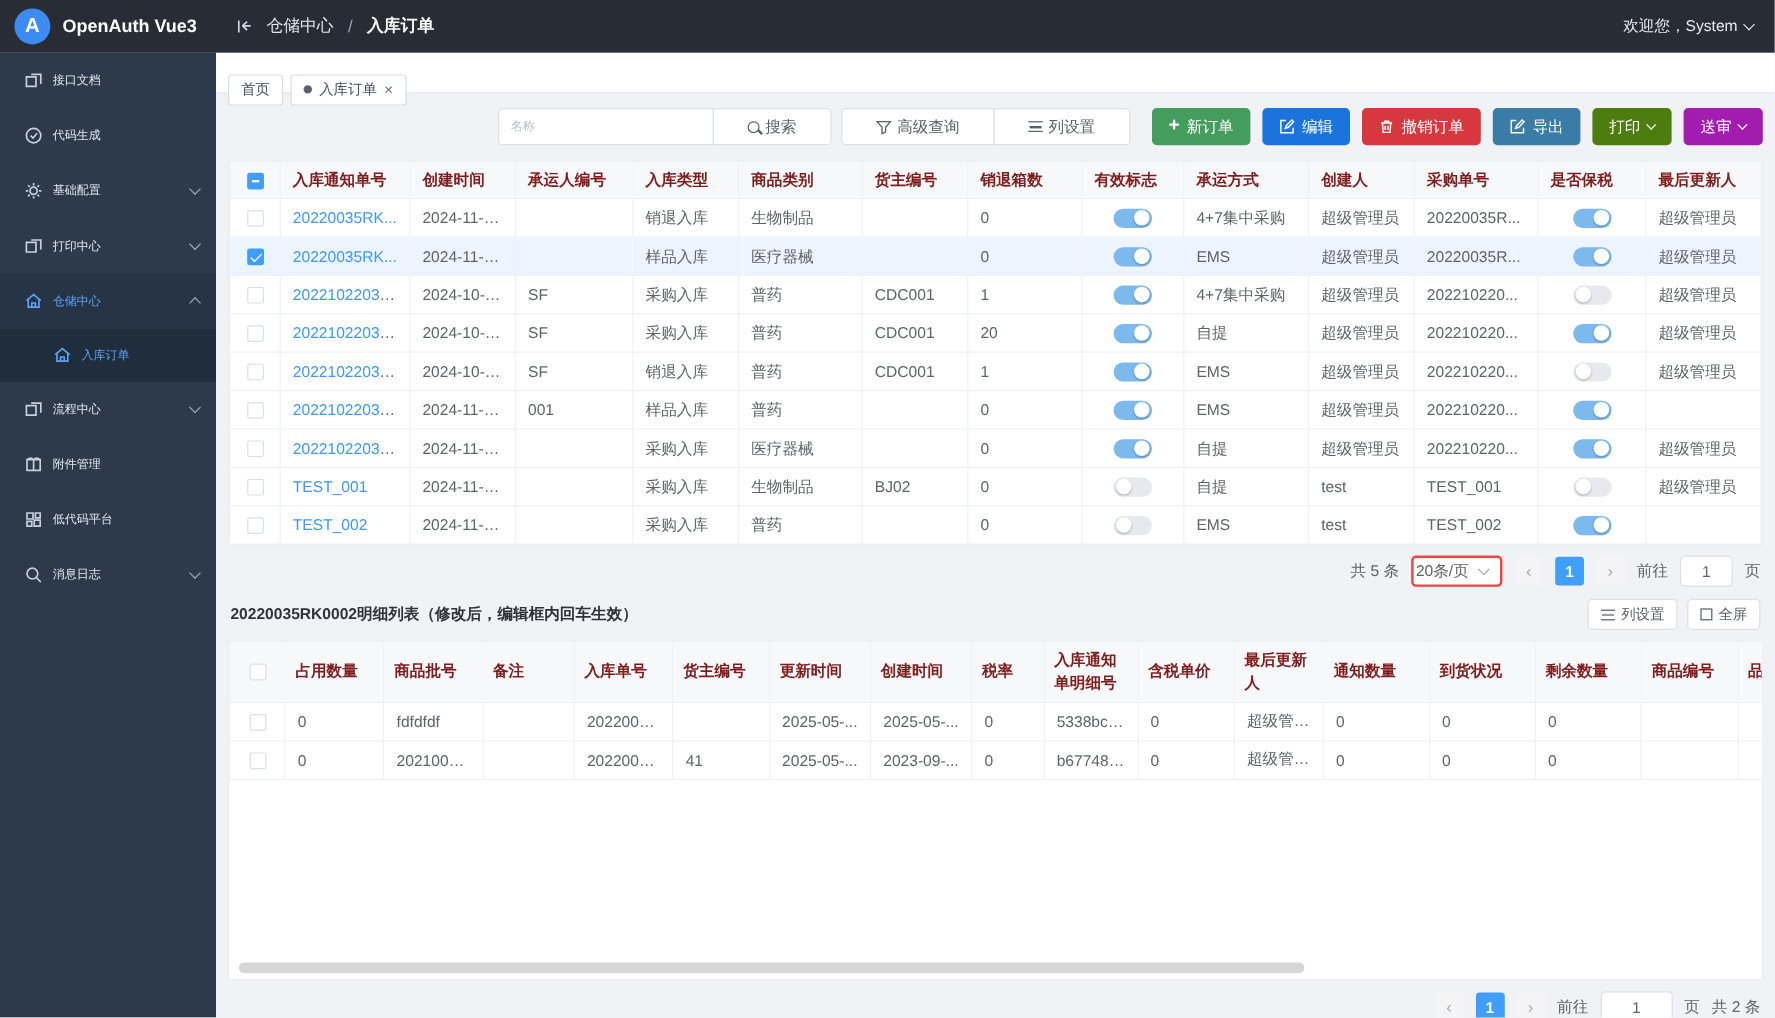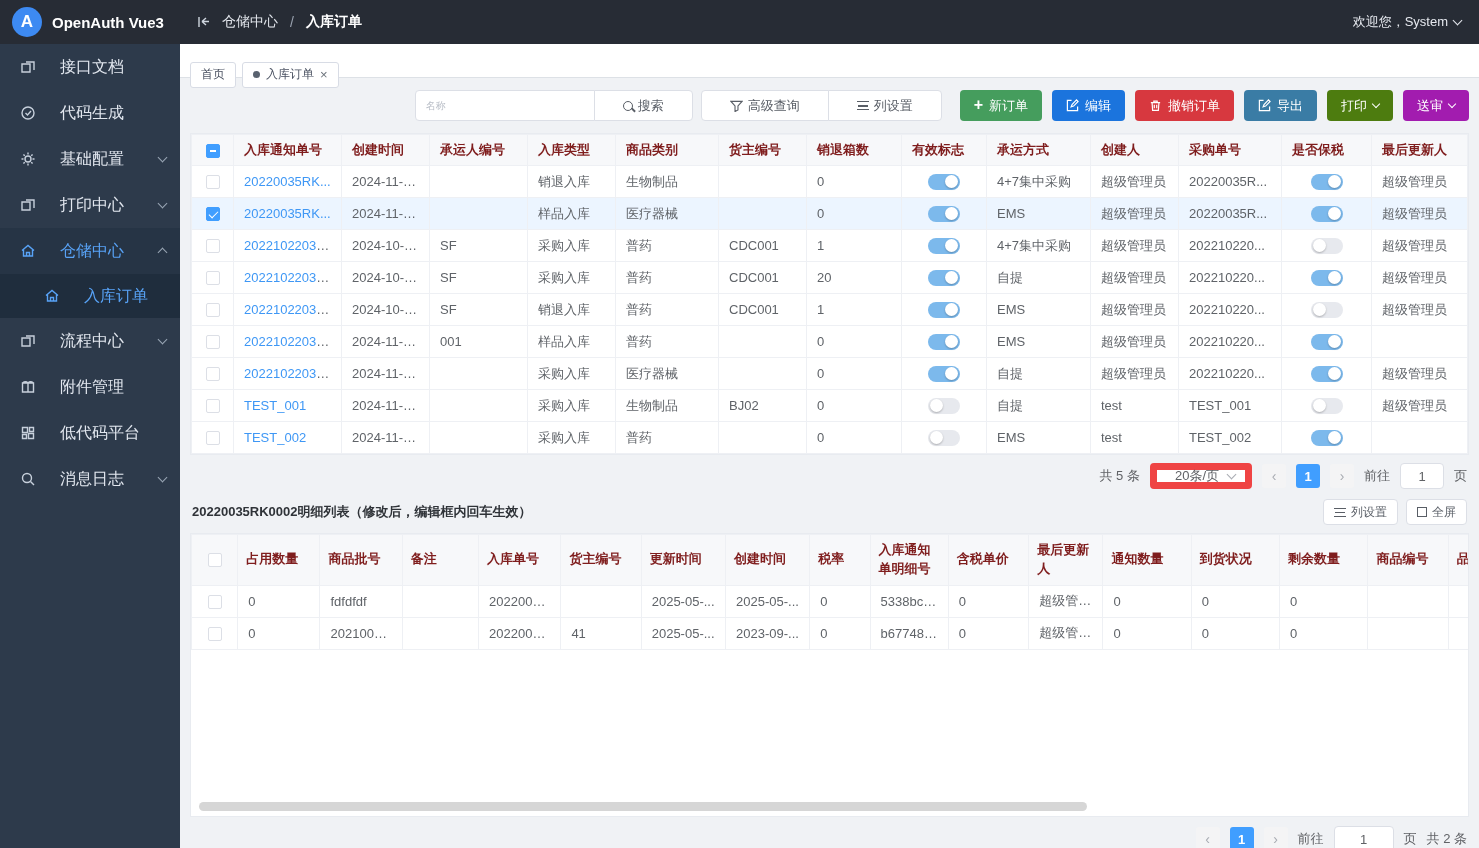--- a/index.html
+++ b/index.html
@@ -15,21 +15,21 @@
   .nav-mid { display:flex; align-items:center; gap:10px; margin-left:16px; font-size:14px; }
   .crumb-sep { color:#9aa3b0; margin:0 2px; }
   .crumb-a { color:#e2e6ec; } .crumb-b { color:#fff; font-weight:bold; }
   .nav-right { margin-left:auto; padding-right:18px; display:flex; align-items:center; gap:6px; font-size:13px; color:#e6e9ef; cursor:pointer; }
   .cv { display:inline-block; width:7px; height:7px; border-right:1.5px solid currentColor; border-bottom:1.5px solid currentColor; transform:rotate(45deg); margin-top:-3px; }
   .cv.up { transform:rotate(-135deg); margin-top:3px; }
 
   
   .split { flex:1; display:flex; min-height:0; }
   .sidebar { width:180px; flex:none; background:#2d3a4b; overflow:hidden; }
-  .menu-item { height:46px; display:flex; align-items:center; gap:24px; padding:0 14px 0 20px; color:#e2e7ef; font-size:16px; cursor:pointer; white-space:nowrap; }
+  .menu-item { height:46px; display:flex; align-items:center; gap:8px; padding:0 14px 0 20px; color:#e2e7ef; font-size:10px; cursor:pointer; white-space:nowrap; }
   .menu-item svg { flex:none; }
   .menu-item .cv { margin-left:auto; color:#9aa6b5; }
   .menu-item.active-parent { background:#263445; color:#58a3f7; }
   .menu-item.sub { background:#1f2d3d; padding-left:44px; color:#58a3f7; height:44px; }
   .mi-ic { stroke:#c7d0dc; fill:none; stroke-width:1.4; }
   .active-parent .mi-ic, .sub .mi-ic { stroke:#58a3f7; }
 
   .main { flex:1; display:flex; flex-direction:column; min-width:0; }
 
   
@@ -75,21 +75,21 @@
   .cb.ind { background:#409eff; border-color:#409eff; }
   .cb.ind::after { content:''; position:absolute; left:3px; right:3px; top:5.5px; height:2px; background:#fff; }
 
   .sw { width:32px; height:16px; border-radius:9px; background:#e7e9ee; display:inline-block; position:relative; vertical-align:middle; cursor:pointer; }
   .sw::after { content:''; position:absolute; width:13px; height:13px; border-radius:50%; background:#fff; top:1.5px; left:2px; box-shadow:0 1px 2px rgba(0,0,0,.25); }
   .sw.on { background:#7cb9ec; }
   .sw.on::after { left:auto; right:2px; }
 
   
   .pager { display:flex; align-items:center; justify-content:flex-end; gap:10px; height:30px; margin:6px 2px 6px 0; font-size:13px; color:#606266; flex:none; }
-  .psel { position:relative; height:26px; border:7px solid #ef4444; border-radius:4px; background:#fff; display:flex; align-items:center; padding:0 26px 0 18px; cursor:pointer; color:#606266; }
+  .psel { position:relative; height:26px; border:2px solid #ef4444; border-radius:4px; background:#fff; display:flex; align-items:center; padding:0 26px 0 2px; cursor:pointer; color:#606266; }
   .psel .cv { position:absolute; right:10px; color:#a8abb2; }
   .pbtn { width:24px; height:24px; border-radius:3px; background:#f4f4f5; color:#a8abb2; display:flex; align-items:center; justify-content:center; font-size:14px; cursor:pointer; }
   .pbtn.cur { background:#409eff; color:#fff; font-weight:bold; font-size:13px; }
   .goto-input { width:44px; height:26px; border:1px solid #dcdfe6; border-radius:4px; text-align:center; font-size:13px; color:#606266; outline:none; background:#fff; }
 
   
   .detail-head { display:flex; align-items:center; margin:2px 2px 8px 2px; flex:none; }
   .detail-title { font-size:13px; font-weight:bold; color:#2f3338; }
   .detail-actions { margin-left:auto; display:flex; gap:8px; }
   .sbtn { height:26px; background:#fff; border:1px solid #dcdfe6; border-radius:4px; color:#595e66; font-size:12px; display:flex; align-items:center; gap:5px; padding:0 10px; cursor:pointer; }

